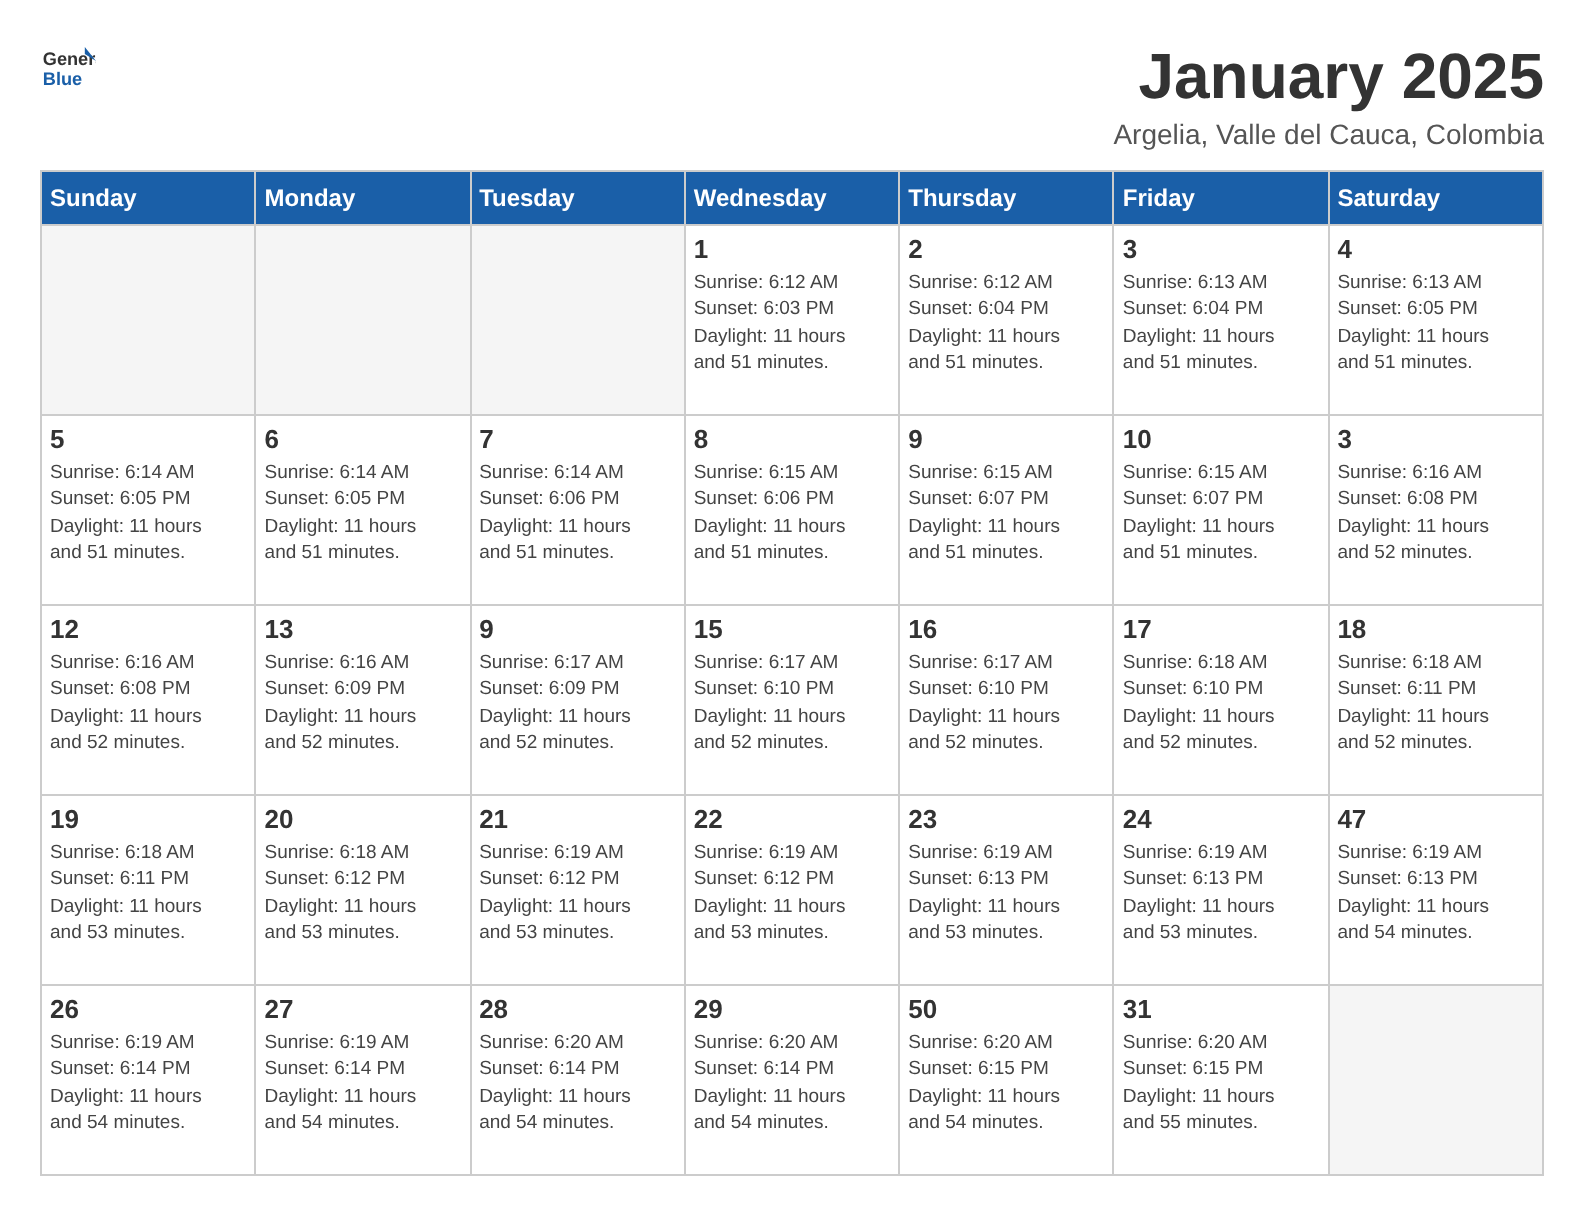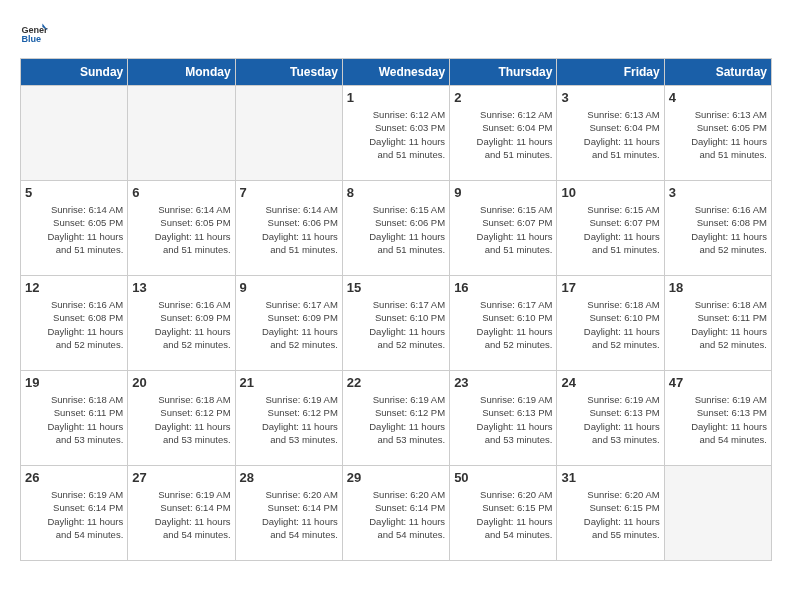--- a/index.html
+++ b/index.html
@@ -42,21 +42,21 @@
       width: 100%;
       border-collapse: collapse;
       table-layout: fixed;
     }
     .calendar-table th {
       background-color: #1a5fa8;
       color: white;
       font-size: 12px;
       font-weight: bold;
       padding: 6px 4px;
-      text-align: right;
+      text-align: left;
       border: 1px solid #ccc;
     }
     .calendar-table td {
       border: 1px solid #ccc;
       vertical-align: top;
       padding: 4px;
       font-size: 10px;
       color: #333;
       height: 95px;
       background: #fff;
@@ -67,35 +67,36 @@
     .day-number {
       font-size: 13px;
       font-weight: bold;
       color: #333;
       margin-bottom: 3px;
     }
     .day-info {
       font-size: 9.5px;
       color: #444;
       line-height: 1.4;
-      text-align: right;
     }
   </style>
 </head>
 <body>
 
 <div class="header-area">
   <div class="logo">
     <svg class="logo-icon" viewBox="0 0 40 40">
       <text x="2" y="18" font-size="13" font-weight="bold" fill="#333">General</text>
       <text x="2" y="32" font-size="13" font-weight="bold" fill="#1a5fa8">Blue</text>
       <polygon points="32,5 40,15 32,10" fill="#1a5fa8"></polygon>
     </svg>
   </div>
   <div class="title-area">
+    <div class="calendar-title">January 2025</div>
+    <div class="calendar-subtitle">Argelia, Valle del Cauca, Colombia</div>
   </div>
 </div>
 
 <table class="calendar-table">
   <thead>
     <tr>
       <th>Sunday</th>
       <th>Monday</th>
       <th>Tuesday</th>
       <th>Wednesday</th>

